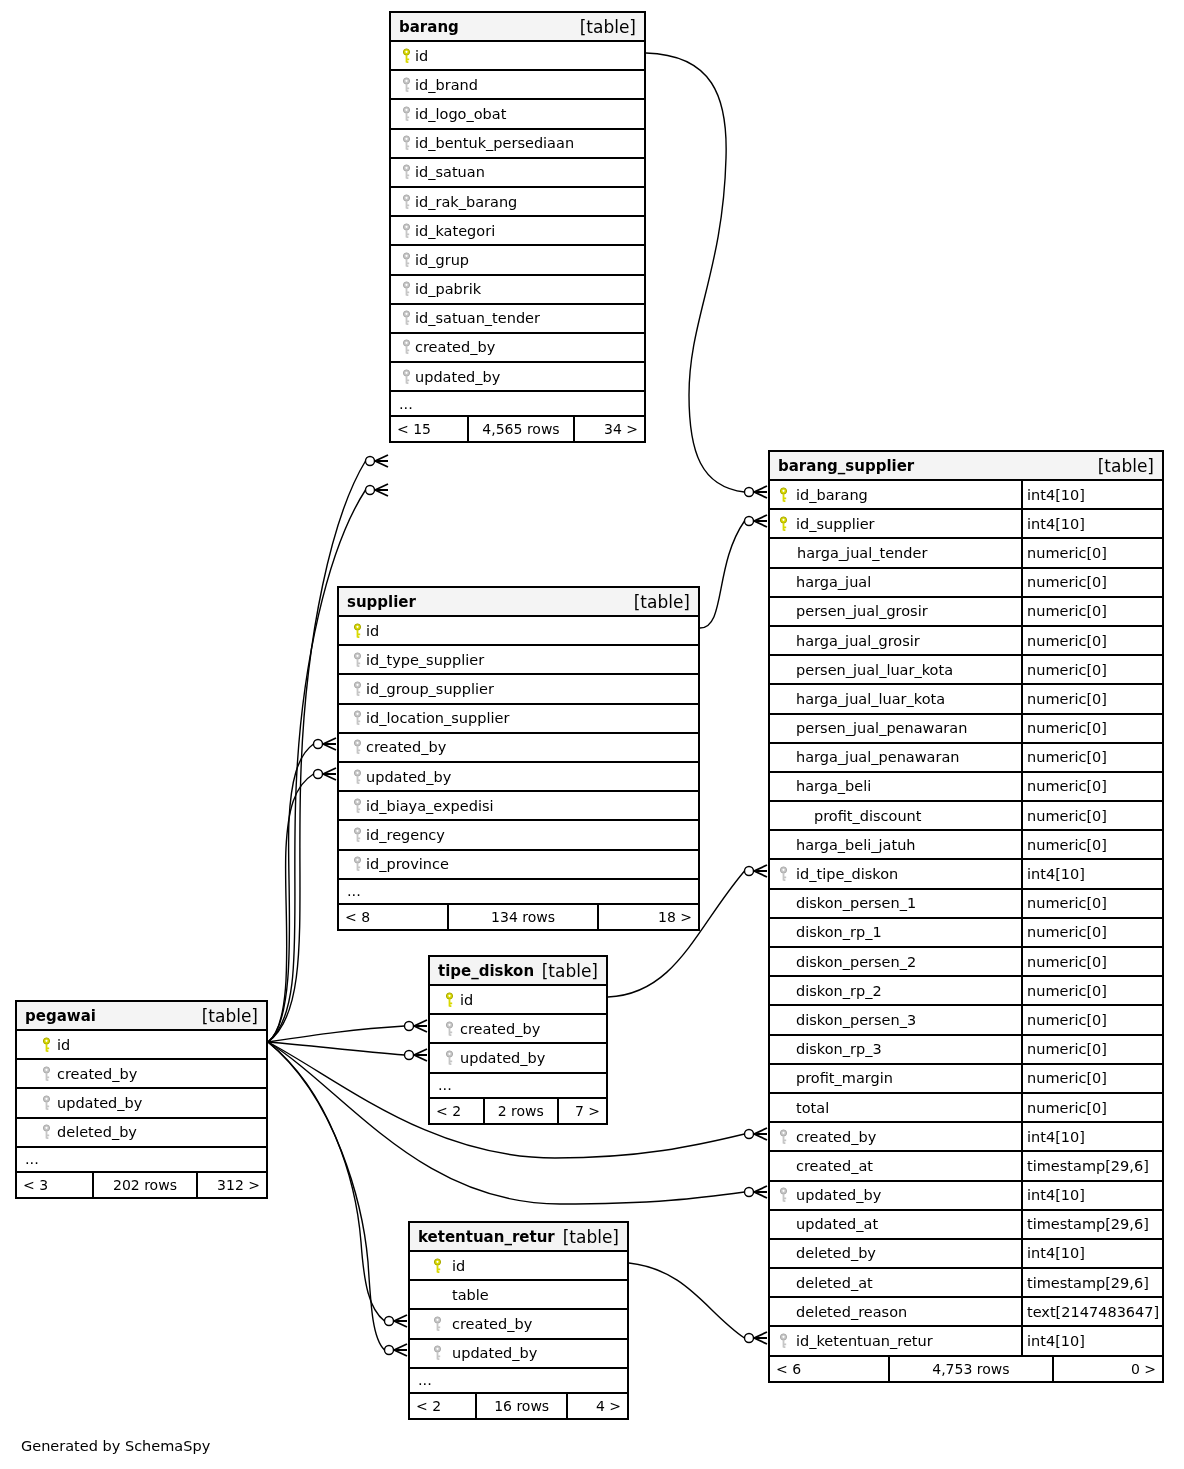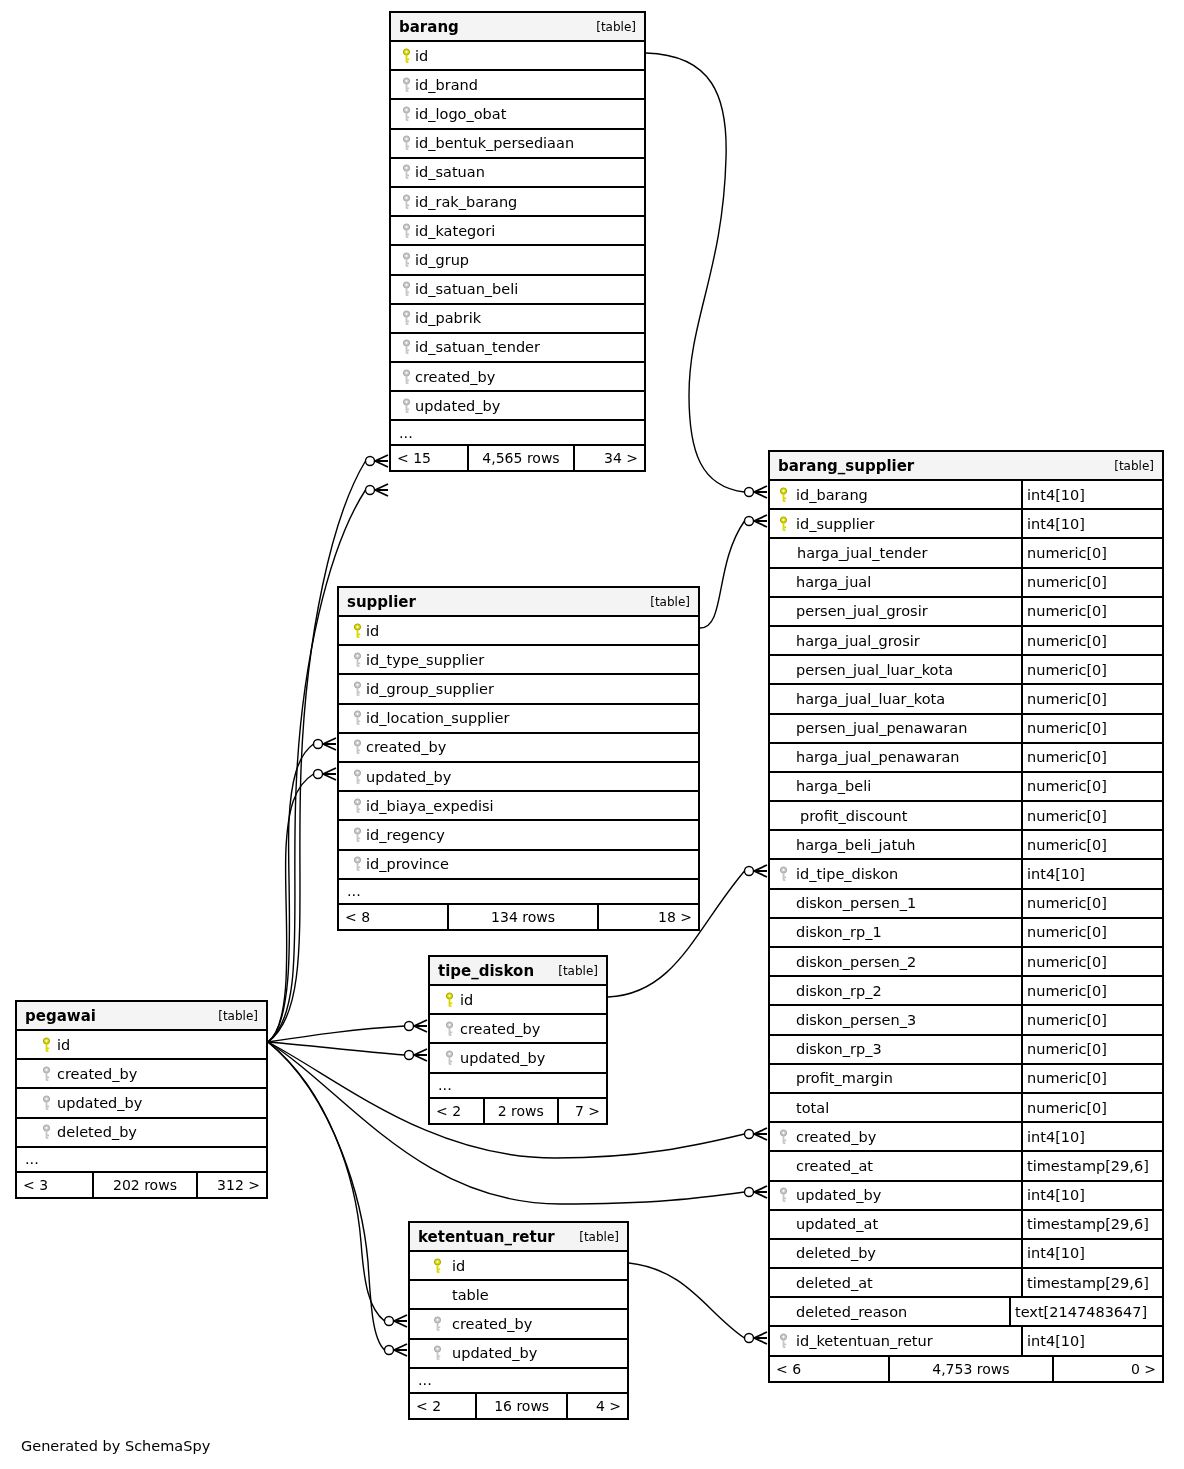--- a/index.html
+++ b/index.html
@@ -4,21 +4,21 @@
 <style>
   html,body{margin:0;padding:0;background:#fff;}
   #canvas{position:relative;width:1184px;height:1469px;background:#fff;
           font-family:"DejaVu Sans","Liberation Sans",sans-serif;color:#000;overflow:hidden;}
   #rel-svg{position:absolute;left:0;top:0;z-index:1;}
   #tables-layer{position:absolute;left:0;top:0;width:100%;height:100%;z-index:2;pointer-events:none;}
   .tbl{position:absolute;background:#fff;border:2px solid #000;box-sizing:border-box;pointer-events:auto;}
   .tbl-header{display:flex;justify-content:space-between;align-items:center;height:27px;
               background:#f4f4f4;padding:0 8px;box-sizing:border-box;}
   .tbl-name{font-weight:bold;font-size:15px;}
-  .tbl-tag{font-size:12px;}
+  .tbl-tag{font-size:17px;}
   .tbl-row{display:flex;align-items:center;height:29.2px;border-top:2px solid #000;box-sizing:border-box;position:relative;}
   .key-slot{position:absolute;top:50%;transform:translateY(-50%);width:12px;height:16px;}
   .col-name{font-size:14.5px;white-space:nowrap;}
   .col-type{font-size:14.5px;white-space:nowrap;border-left:2px solid #000;height:100%;
             display:flex;align-items:center;padding-left:4px;box-sizing:border-box;margin-left:auto;flex:none;}
   .ellipsis-row{display:flex;align-items:center;height:25px;border-top:2px solid #000;
                 box-sizing:border-box;padding-left:8px;font-size:14.5px;}
   .tbl-footer{display:flex;height:26px;border-top:2px solid #000;box-sizing:border-box;font-size:14px;}
   .ft-left{width:30%;display:flex;align-items:center;padding-left:6px;box-sizing:border-box;}
   .ft-center{width:42%;display:flex;align-items:center;justify-content:center;border-left:2px solid #000;box-sizing:border-box;}
@@ -186,28 +186,20 @@
               <path d="M5.5 7 V14.6 M5.5 11.4 H8.2 M5.5 14.2 H7.4" stroke="#c6c6c6" stroke-width="1.8" fill="none"></path>
             </svg></span>
           <span class="col-name" style="margin-left: 24px;">id_grup</span>
         </div>
         <div class="tbl-row">
           <span class="key-slot" style="left: 10px;"><svg width="12" height="16" viewBox="0 0 12 16">
               <circle cx="5.5" cy="4" r="3.1" fill="#c6c6c6" stroke="#aaaaaa" stroke-width="1"></circle>
               <circle cx="5.5" cy="3.8" r="1.1" fill="#ffffff"></circle>
               <path d="M5.5 7 V14.6 M5.5 11.4 H8.2 M5.5 14.2 H7.4" stroke="#c6c6c6" stroke-width="1.8" fill="none"></path>
             </svg></span>
-          <span class="col-name" style="margin-left: 24px;">id_satuan_beli</span>
-        </div>
-        <div class="tbl-row">
-          <span class="key-slot" style="left: 10px;"><svg width="12" height="16" viewBox="0 0 12 16">
-              <circle cx="5.5" cy="4" r="3.1" fill="#c6c6c6" stroke="#aaaaaa" stroke-width="1"></circle>
-              <circle cx="5.5" cy="3.8" r="1.1" fill="#ffffff"></circle>
-              <path d="M5.5 7 V14.6 M5.5 11.4 H8.2 M5.5 14.2 H7.4" stroke="#c6c6c6" stroke-width="1.8" fill="none"></path>
-            </svg></span>
           <span class="col-name" style="margin-left: 24px;">id_pabrik</span>
         </div>
         <div class="tbl-row">
           <span class="key-slot" style="left: 10px;"><svg width="12" height="16" viewBox="0 0 12 16">
               <circle cx="5.5" cy="4" r="3.1" fill="#c6c6c6" stroke="#aaaaaa" stroke-width="1"></circle>
               <circle cx="5.5" cy="3.8" r="1.1" fill="#ffffff"></circle>
               <path d="M5.5 7 V14.6 M5.5 11.4 H8.2 M5.5 14.2 H7.4" stroke="#c6c6c6" stroke-width="1.8" fill="none"></path>
             </svg></span>
           <span class="col-name" style="margin-left: 24px;">id_satuan_tender</span>
         </div>
@@ -446,21 +438,21 @@
         </div>
         <div class="tbl-row">
           <span class="col-name" style="margin-left: 26px;">harga_jual_penawaran</span>
           <span class="col-type" style="width: 141px;">numeric[0]</span>
         </div>
         <div class="tbl-row">
           <span class="col-name" style="margin-left: 26px;">harga_beli</span>
           <span class="col-type" style="width: 141px;">numeric[0]</span>
         </div>
         <div class="tbl-row">
-          <span class="col-name" style="margin-left: 30px;">profit_discount</span>
+          <span class="col-name" style="margin-left: 44px;">profit_discount</span>
           <span class="col-type" style="width: 141px;">numeric[0]</span>
         </div>
         <div class="tbl-row">
           <span class="col-name" style="margin-left: 26px;">harga_beli_jatuh</span>
           <span class="col-type" style="width: 141px;">numeric[0]</span>
         </div>
         <div class="tbl-row">
           <span class="key-slot" style="left: 8px;"><svg width="12" height="16" viewBox="0 0 12 16">
               <circle cx="5.5" cy="4" r="3.1" fill="#c6c6c6" stroke="#aaaaaa" stroke-width="1"></circle>
               <circle cx="5.5" cy="3.8" r="1.1" fill="#ffffff"></circle>
@@ -530,21 +522,21 @@
         <div class="tbl-row">
           <span class="col-name" style="margin-left: 26px;">deleted_by</span>
           <span class="col-type" style="width: 141px;">int4[10]</span>
         </div>
         <div class="tbl-row">
           <span class="col-name" style="margin-left: 26px;">deleted_at</span>
           <span class="col-type" style="width: 141px;">timestamp[29,6]</span>
         </div>
         <div class="tbl-row">
           <span class="col-name" style="margin-left: 26px;">deleted_reason</span>
-          <span class="col-type" style="width: 153px;">text[2147483647]</span>
+          <span class="col-type" style="width: 141px;">text[2147483647]</span>
         </div>
         <div class="tbl-row">
           <span class="key-slot" style="left: 8px;"><svg width="12" height="16" viewBox="0 0 12 16">
               <circle cx="5.5" cy="4" r="3.1" fill="#c6c6c6" stroke="#aaaaaa" stroke-width="1"></circle>
               <circle cx="5.5" cy="3.8" r="1.1" fill="#ffffff"></circle>
               <path d="M5.5 7 V14.6 M5.5 11.4 H8.2 M5.5 14.2 H7.4" stroke="#c6c6c6" stroke-width="1.8" fill="none"></path>
             </svg></span>
           <span class="col-name" style="margin-left: 26px;">id_ketentuan_retur</span>
           <span class="col-type" style="width: 141px;">int4[10]</span>
         </div>

